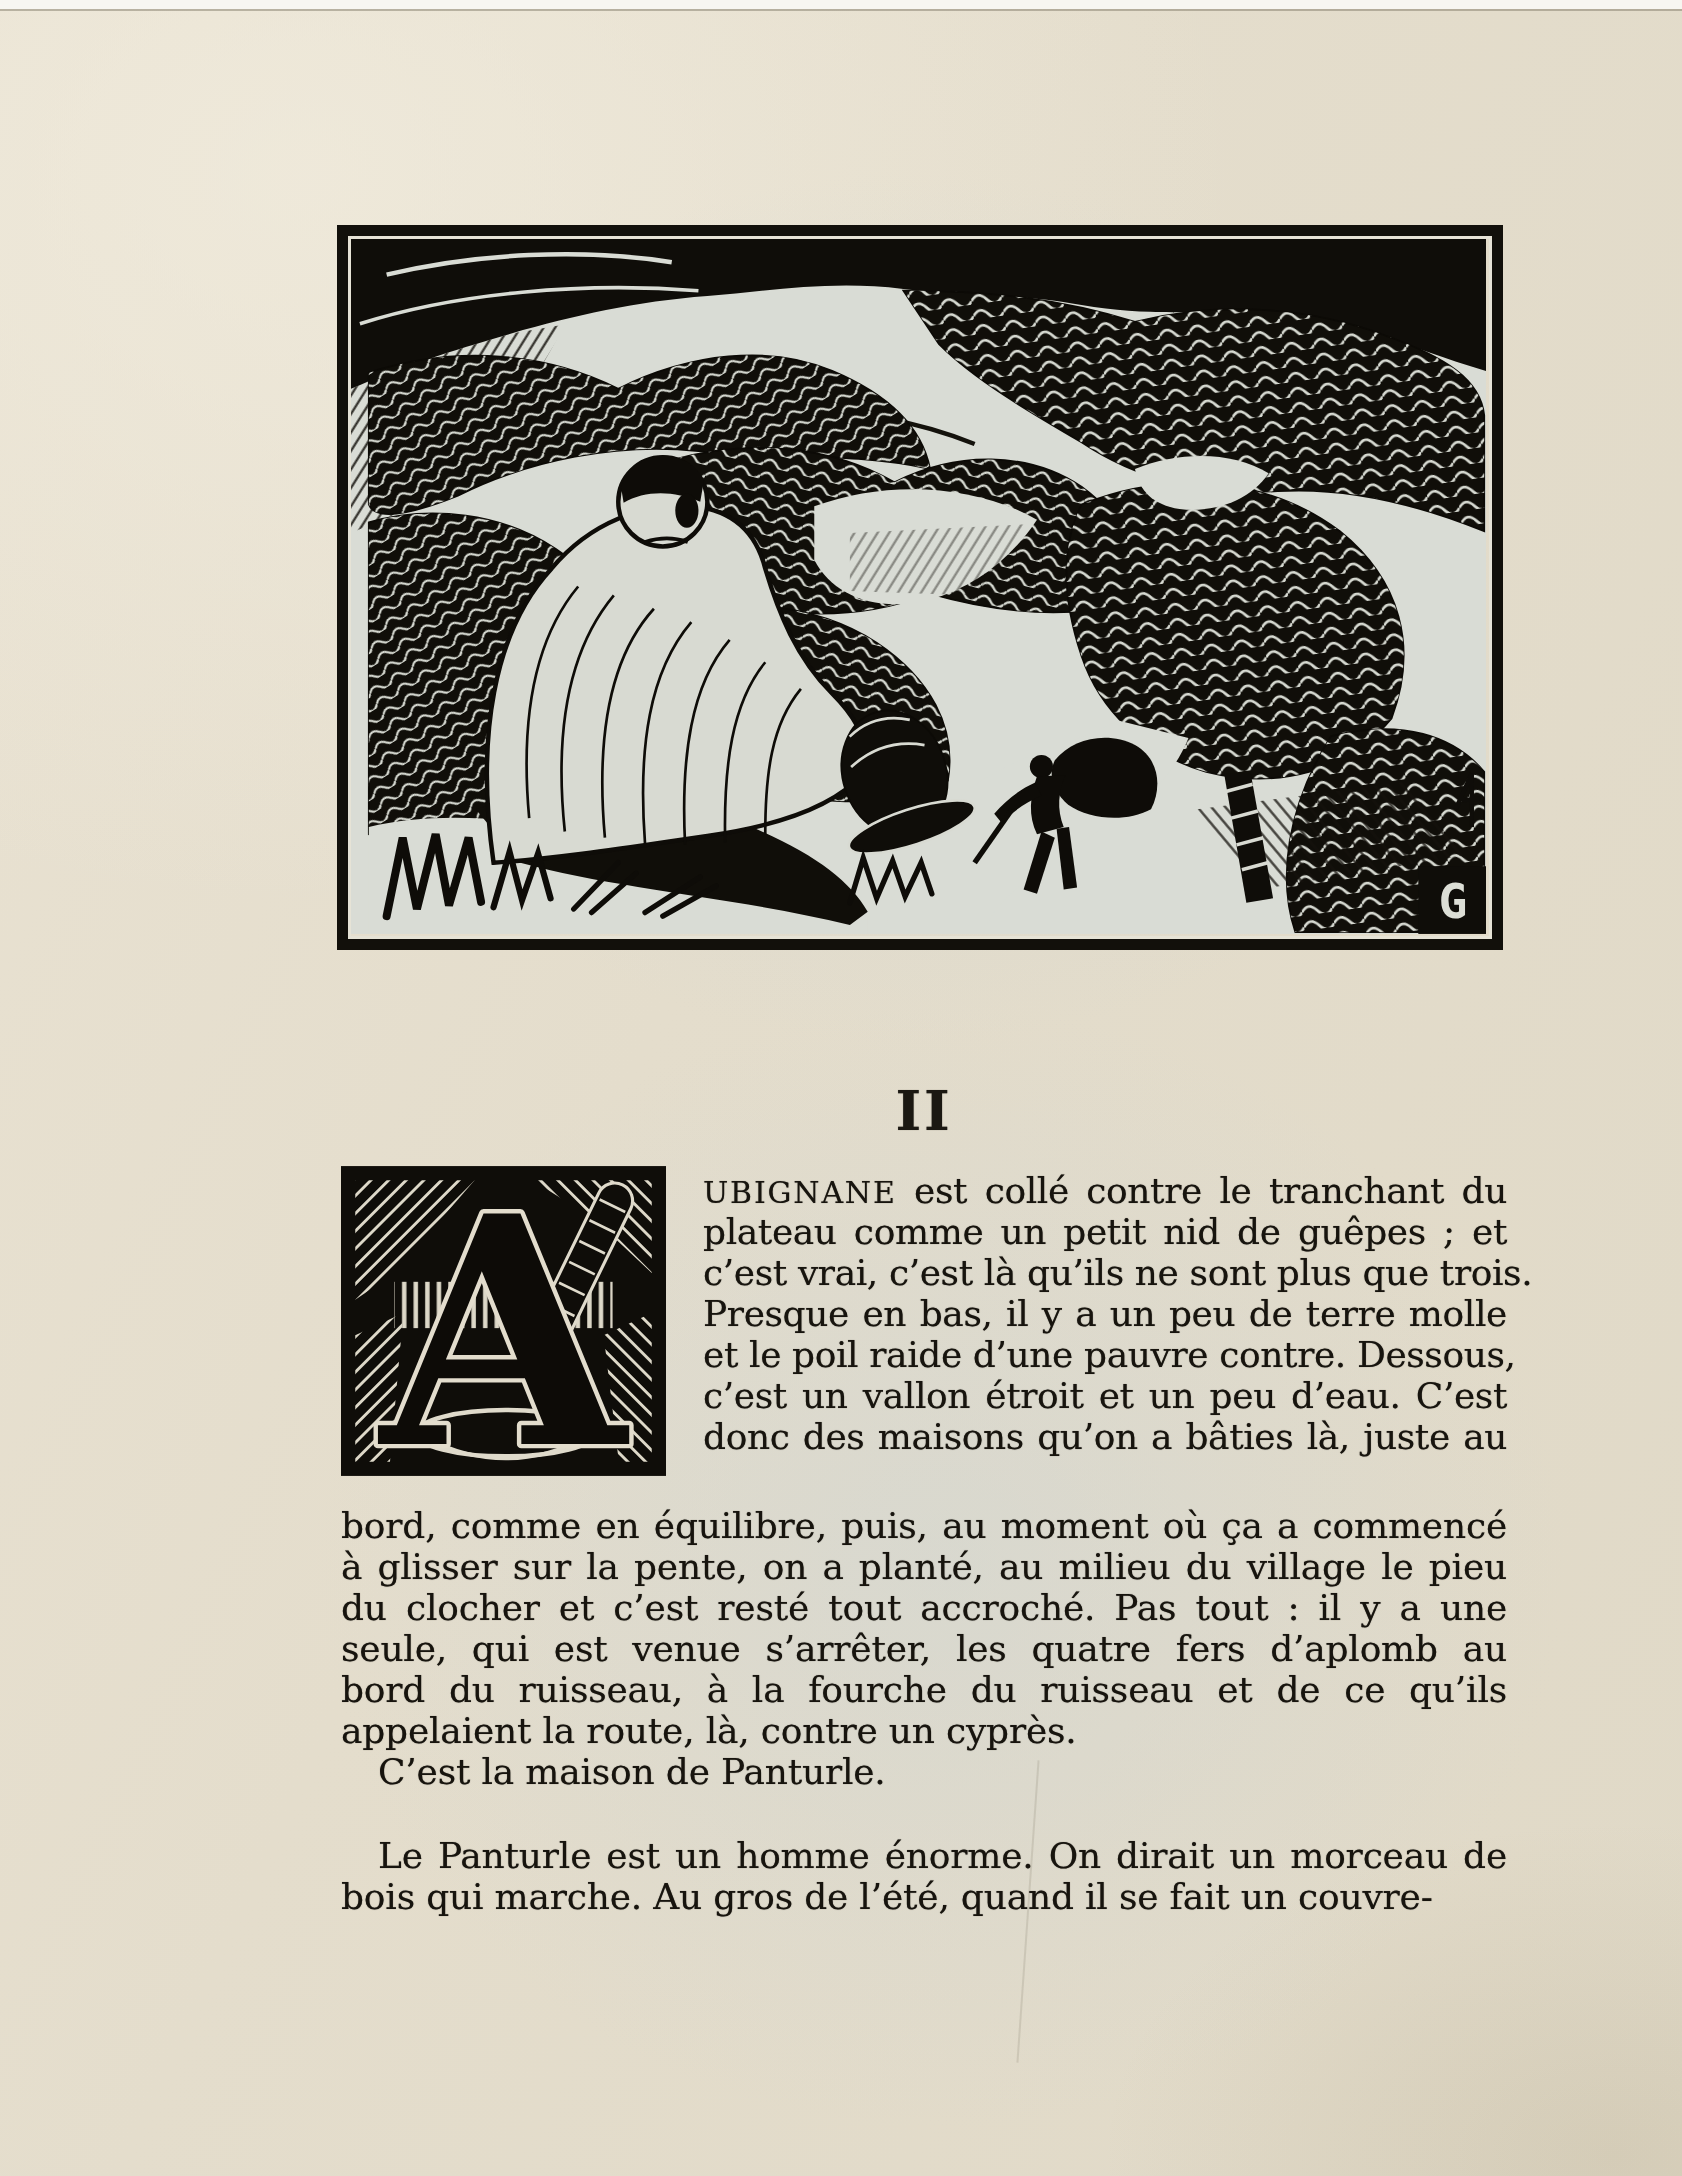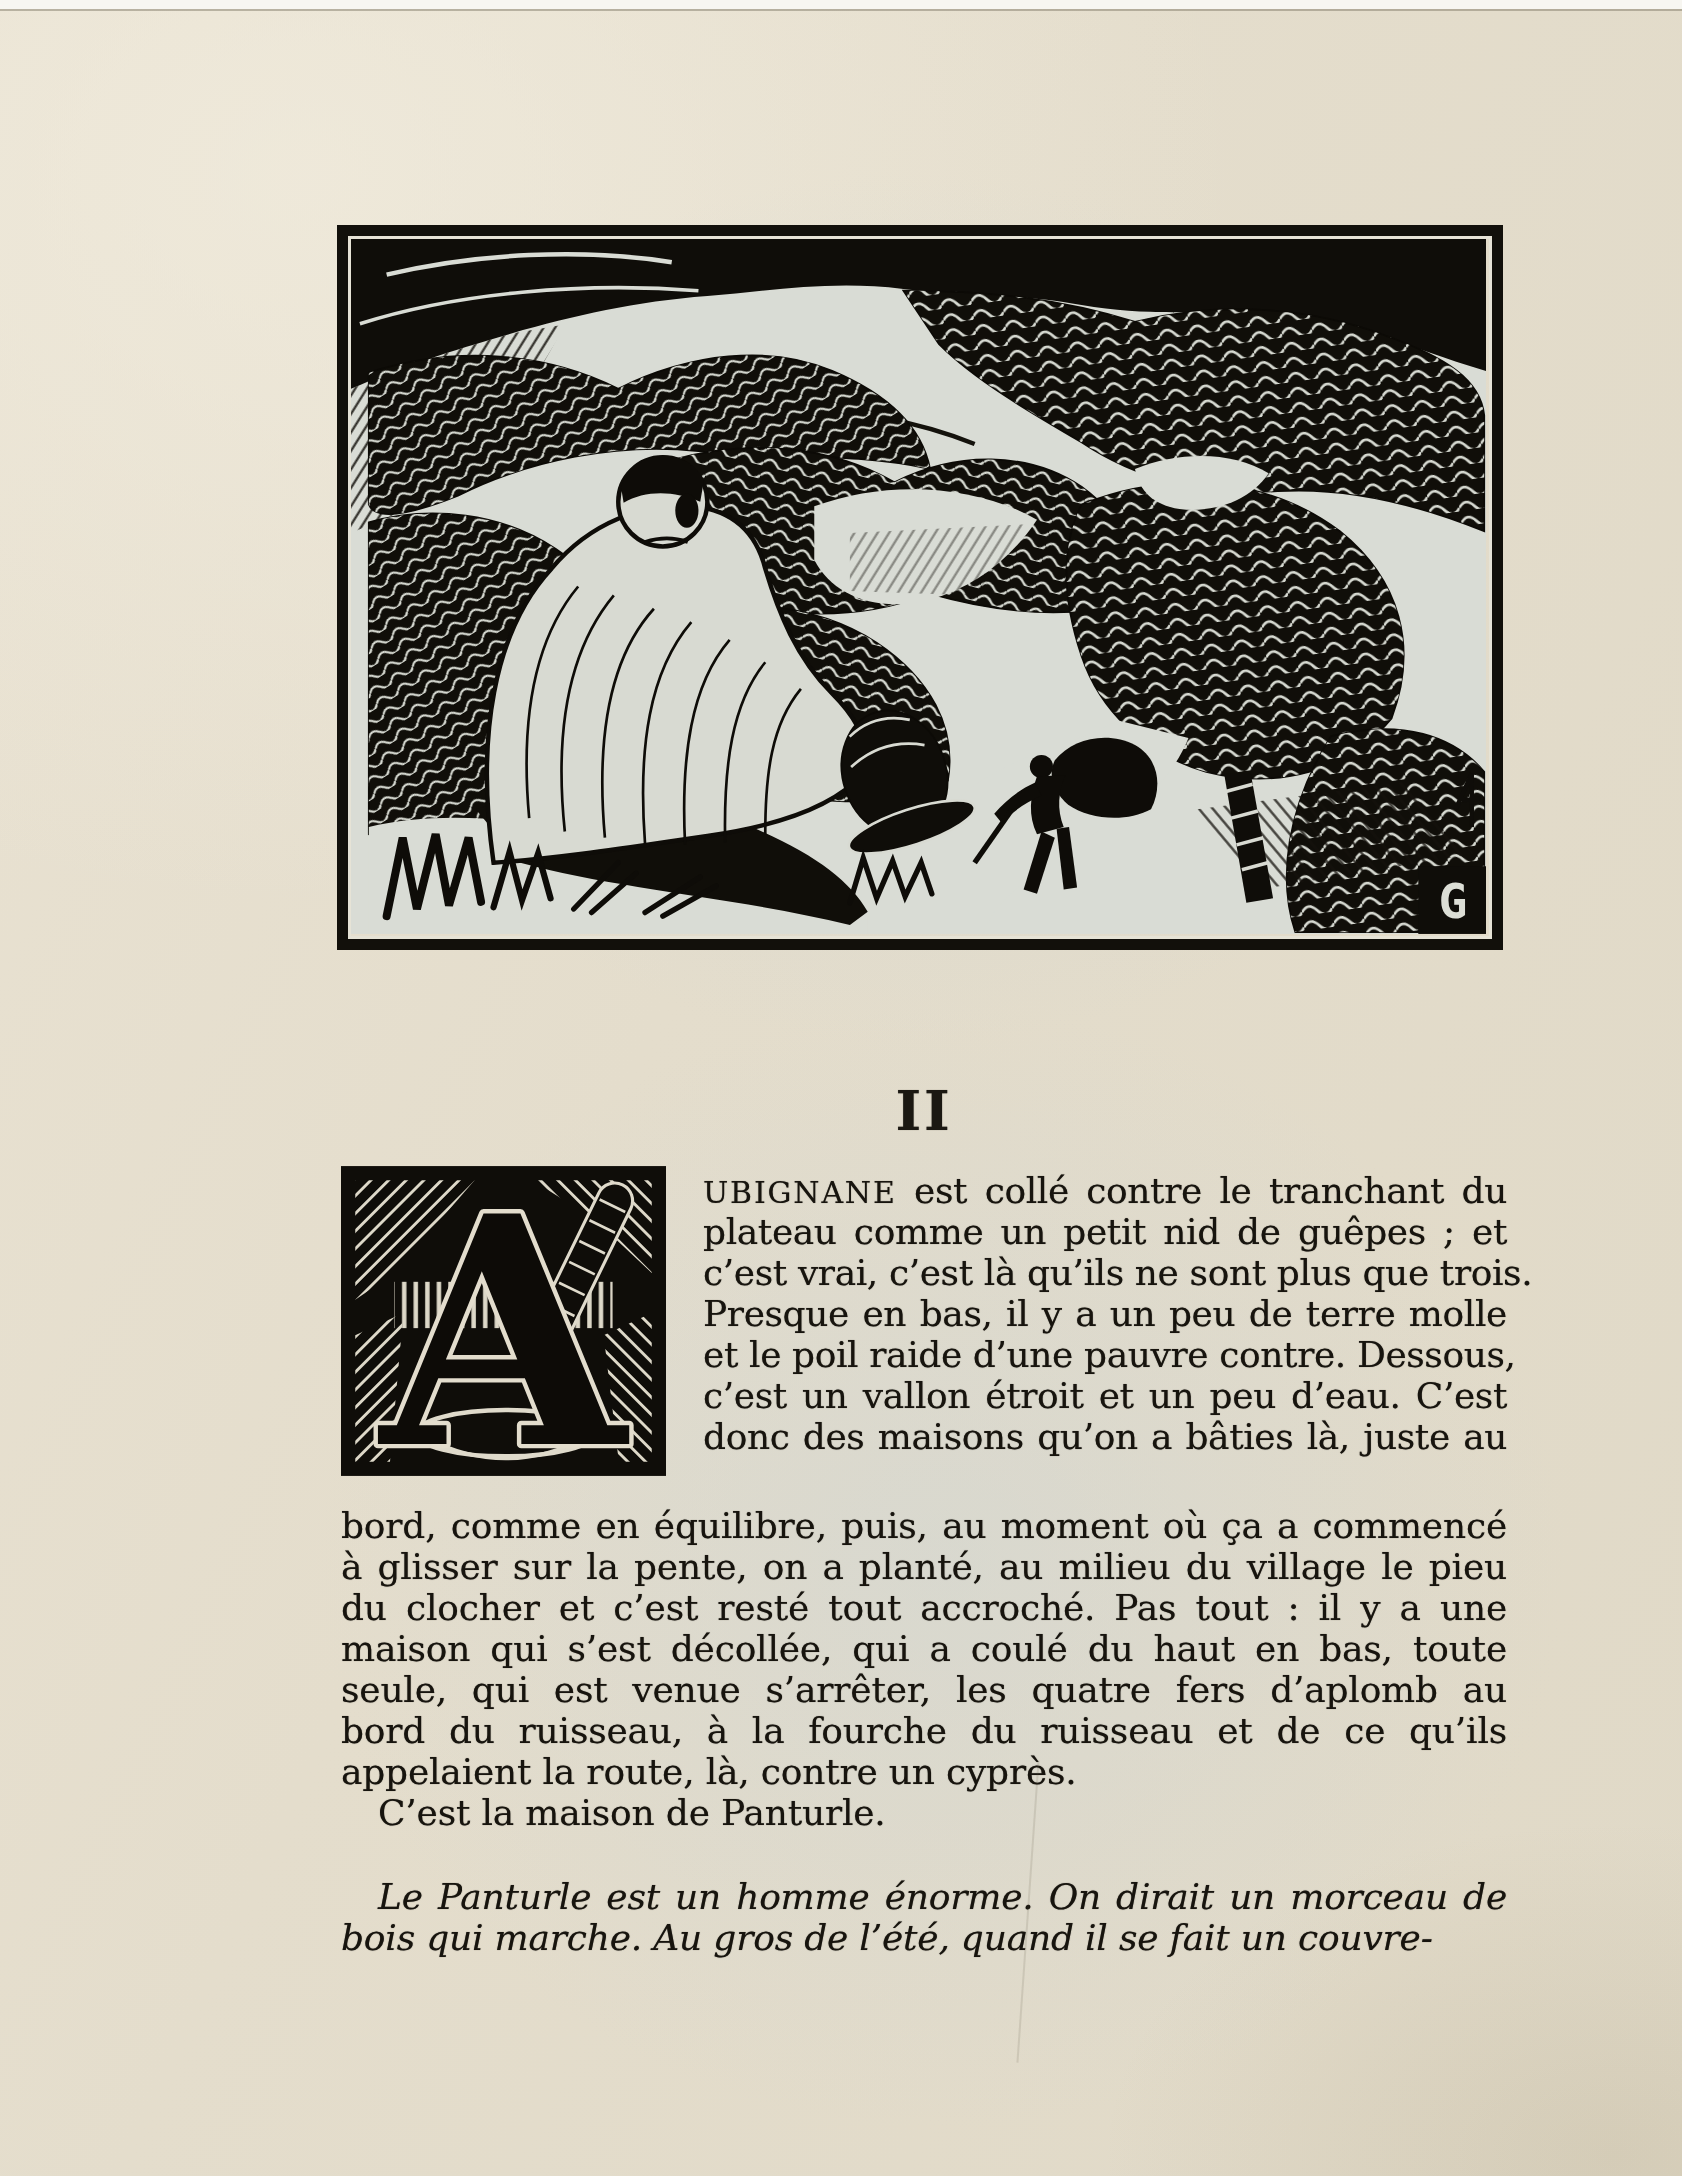--- a/index.html
+++ b/index.html
@@ -35,21 +35,21 @@
         text-shadow:0 0 0.9px rgba(23,20,14,.62);white-space:nowrap;}
   .line.no-just{text-align-last:left;}
   .sec-a{position:absolute;left:341px;top:1166px;width:1166px;display:flex;}
   .dropcap-box{width:325px;height:310px;flex:none;margin-right:37px;}
   .col{width:804px;}
   .col .line{letter-spacing:-0.4px;}
   .lead-caps{font-size:30px;letter-spacing:1.8px;}
   .sec-b{position:absolute;left:341px;top:1501px;width:1166px;}
   .sec-b .line{letter-spacing:-0.2px;}
   .indent{text-indent:37px;}
-  .para3{margin-top:43px;font-style:italic;}
+  .para3{margin-top:43px;}
 </style>
 </head>
 <body>
 
 <div class="page">
   <div class="photo-edge"></div>
   <div class="photo-edge-line"></div>
 
   <div class="illo">
     <div class="illo-white">
@@ -218,21 +218,20 @@
       <div class="line">et le poil raide d’une pauvre contre. Dessous,</div>
       <div class="line">c’est un vallon étroit et un peu d’eau. C’est</div>
       <div class="line">donc des maisons qu’on a bâties là, juste au</div>
     </div>
   </div>
 
   <div class="sec-b">
     <div class="line">bord, comme en équilibre, puis, au moment où ça a commencé</div>
     <div class="line">à glisser sur la pente, on a planté, au milieu du village le pieu</div>
     <div class="line">du clocher et c’est resté tout accroché. Pas tout : il y a une</div>
-    <div class="line">maison qui s’est décollée, qui a coulé du haut en bas, toute</div>
     <div class="line">seule, qui est venue s’arrêter, les quatre fers d’aplomb au</div>
     <div class="line">bord du ruisseau, à la fourche du ruisseau et de ce qu’ils</div>
     <div class="line no-just">appelaient la route, là, contre un cyprès.</div>
     <div class="line no-just indent">C’est la maison de Panturle.</div>
     <div class="para3">
       <div class="line indent">Le Panturle est un homme énorme. On dirait un morceau de</div>
       <div class="line no-just">bois qui marche. Au gros de l’été, quand il se fait un couvre-</div>
     </div>
   </div>
 

